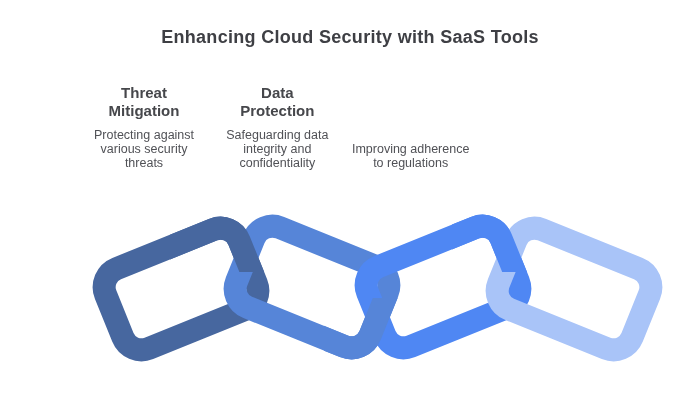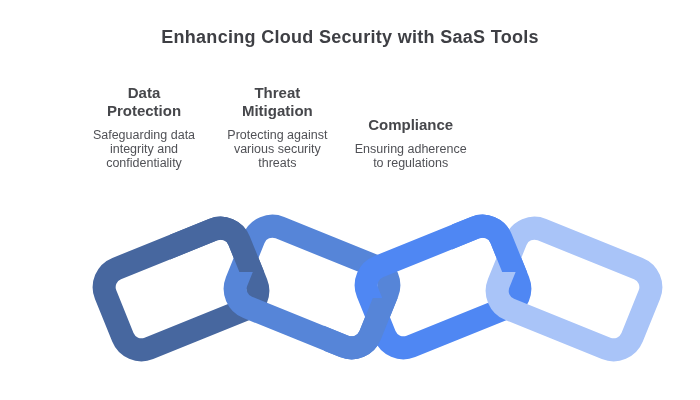--- a/index.html
+++ b/index.html
@@ -55,30 +55,29 @@
     width: 700px; height: 400px;
   }
 </style>
 </head>
 <body>
 
 <div class="title">Enhancing Cloud Security with SaaS Tools</div>
 
 <div class="columns">
   <div class="column">
+    <div class="col-heading">Threat Mitigation</div>
+    <div class="col-desc">Protecting against various security threats</div>
+  </div>
+  <div class="column">
     <div class="col-heading">Data Protection</div>
     <div class="col-desc">Safeguarding data integrity and confidentiality</div>
   </div>
   <div class="column">
-    <div class="col-heading">Threat Mitigation</div>
-    <div class="col-desc">Protecting against various security threats</div>
-  </div>
-  <div class="column">
-    <div class="col-heading">Compliance</div>
-    <div class="col-desc">Ensuring adherence to regulations</div>
+    <div class="col-desc">Improving adherence to regulations</div>
   </div>
   <div class="column">
   </div>
 </div>
 
 <svg class="chain" viewBox="0 0 700 400" aria-hidden="true">
   <defs>
     <rect id="link-shape" x="-72" y="-43" width="144" height="86" rx="20" ry="20"></rect>
     <clipPath id="clip-j12-top">
         <rect x="170" y="168" width="152" height="104"></rect>

